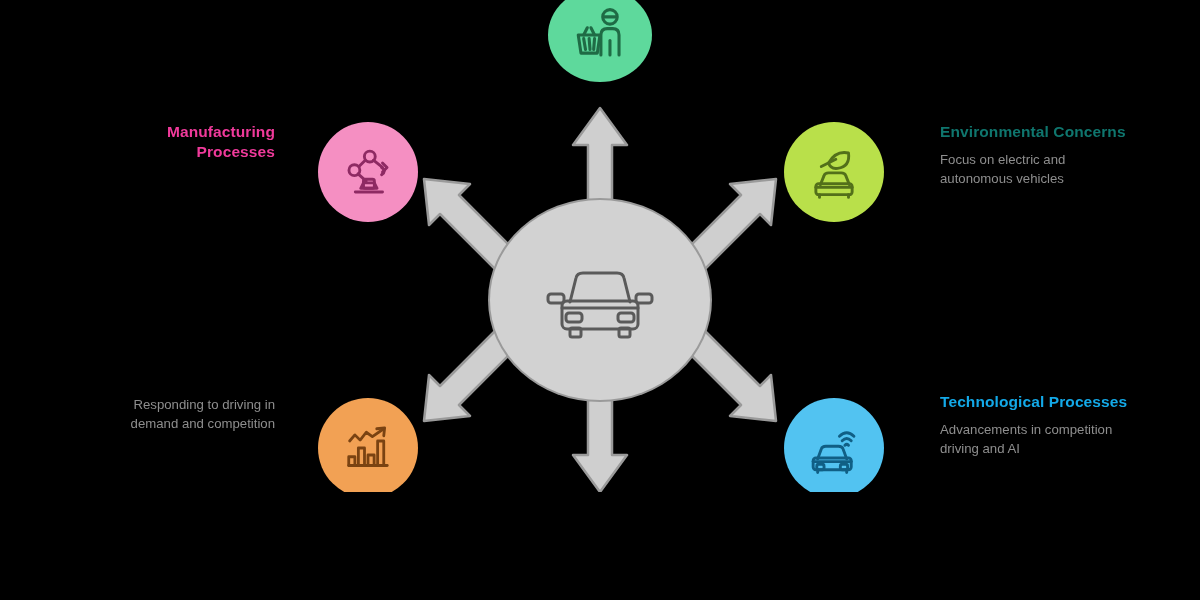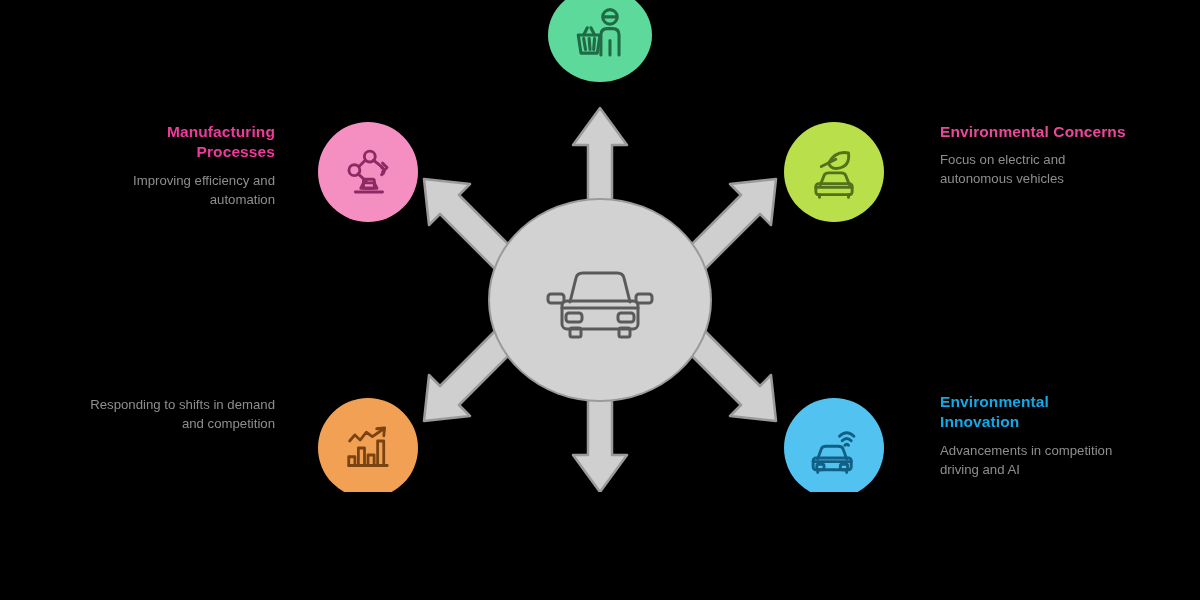--- a/index.html
+++ b/index.html
@@ -201,30 +201,29 @@
       <rect x="9" y="43" width="42" height="13" rx="3"></rect>
       <path d="M9 47 L51 47"></path>
       <rect x="13" y="50" width="8" height="6" rx="2"></rect>
       <rect x="39" y="50" width="8" height="6" rx="2"></rect>
       <path d="M14 56 L14 59 M46 56 L46 59"></path>
     </svg>
   </div>
 
   <div class="label label-left label-tl">
     <p class="title" style="color:#f03a9b">Manufacturing Processes</p>
-    <p class="desc">Improving efficiency and automation</p>
   </div>
 
   <div class="label label-right label-tr">
-    <p class="title" style="color:#ec4899">Environmental Concerns</p>
+    <p class="title" style="color:#0f766e">Environmental Concerns</p>
     <p class="desc">Focus on electric and autonomous vehicles</p>
   </div>
 
   <div class="label label-left label-bl">
-    <p class="desc">Responding to shifts in demand and competition</p>
+    <p class="desc">Responding to driving in demand and competition</p>
   </div>
 
   <div class="label label-right label-br">
-    <p class="title" style="color:#13a9e8">Environmental Innovation</p>
+    <p class="title" style="color:#13a9e8">Technological Processes</p>
     <p class="desc">Advancements in competition driving and AI</p>
   </div>
 
 </div>
 
 </body></html>

